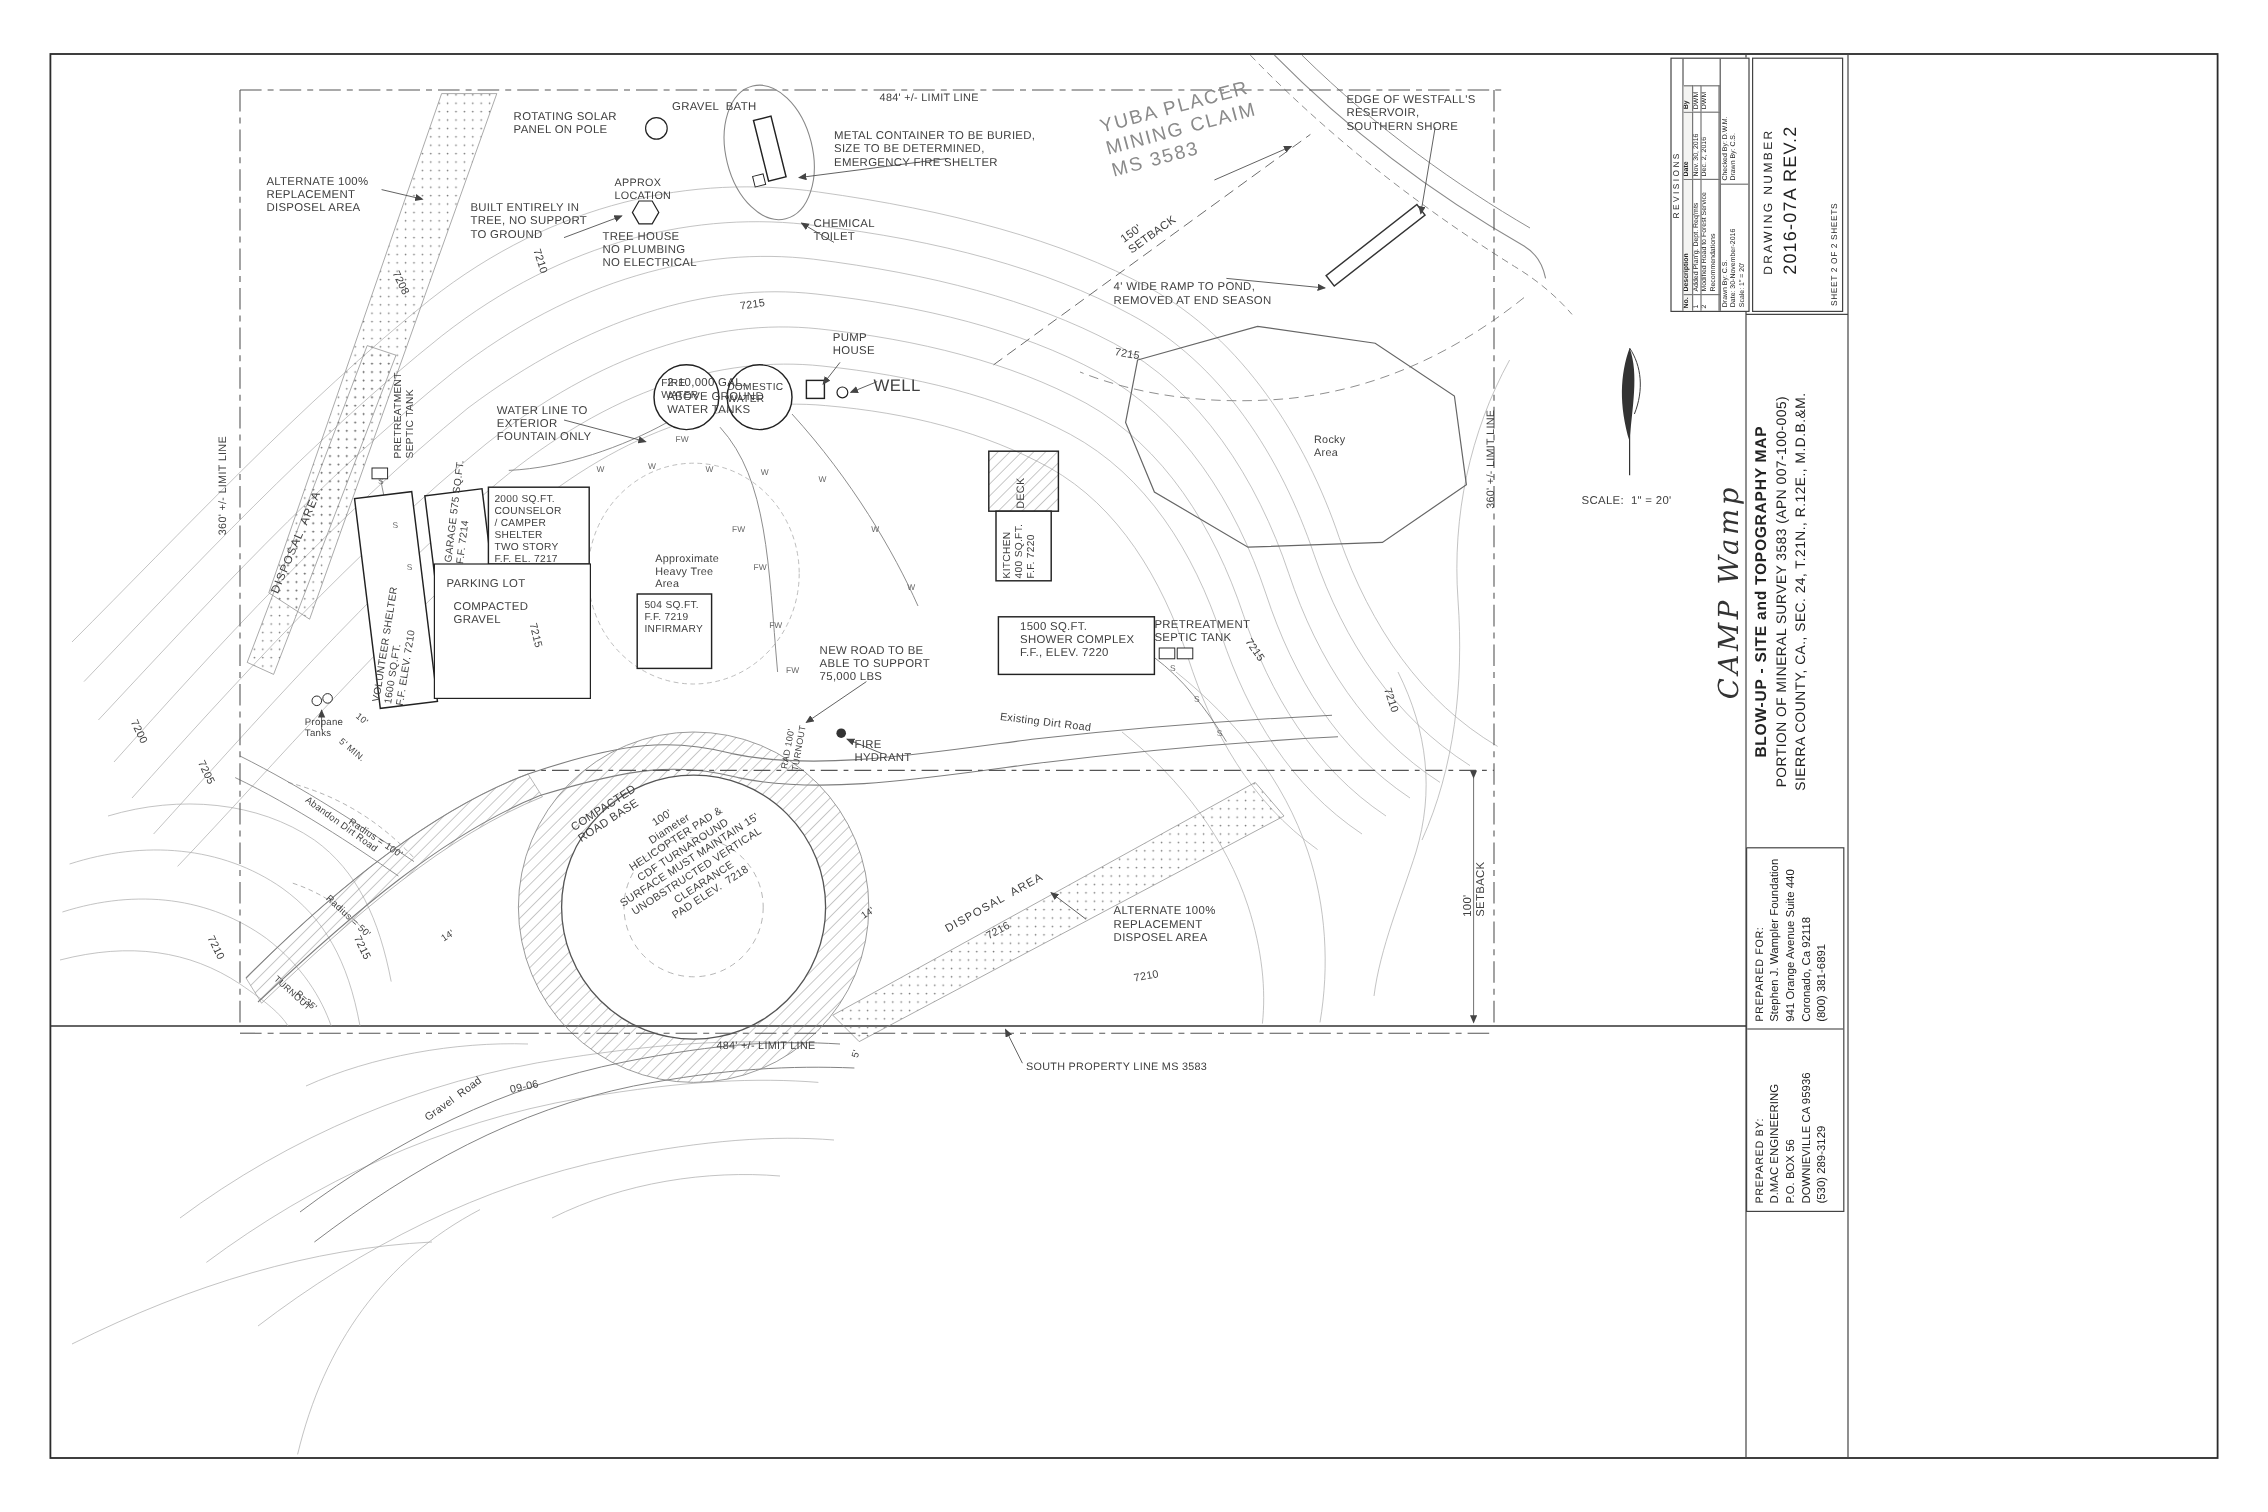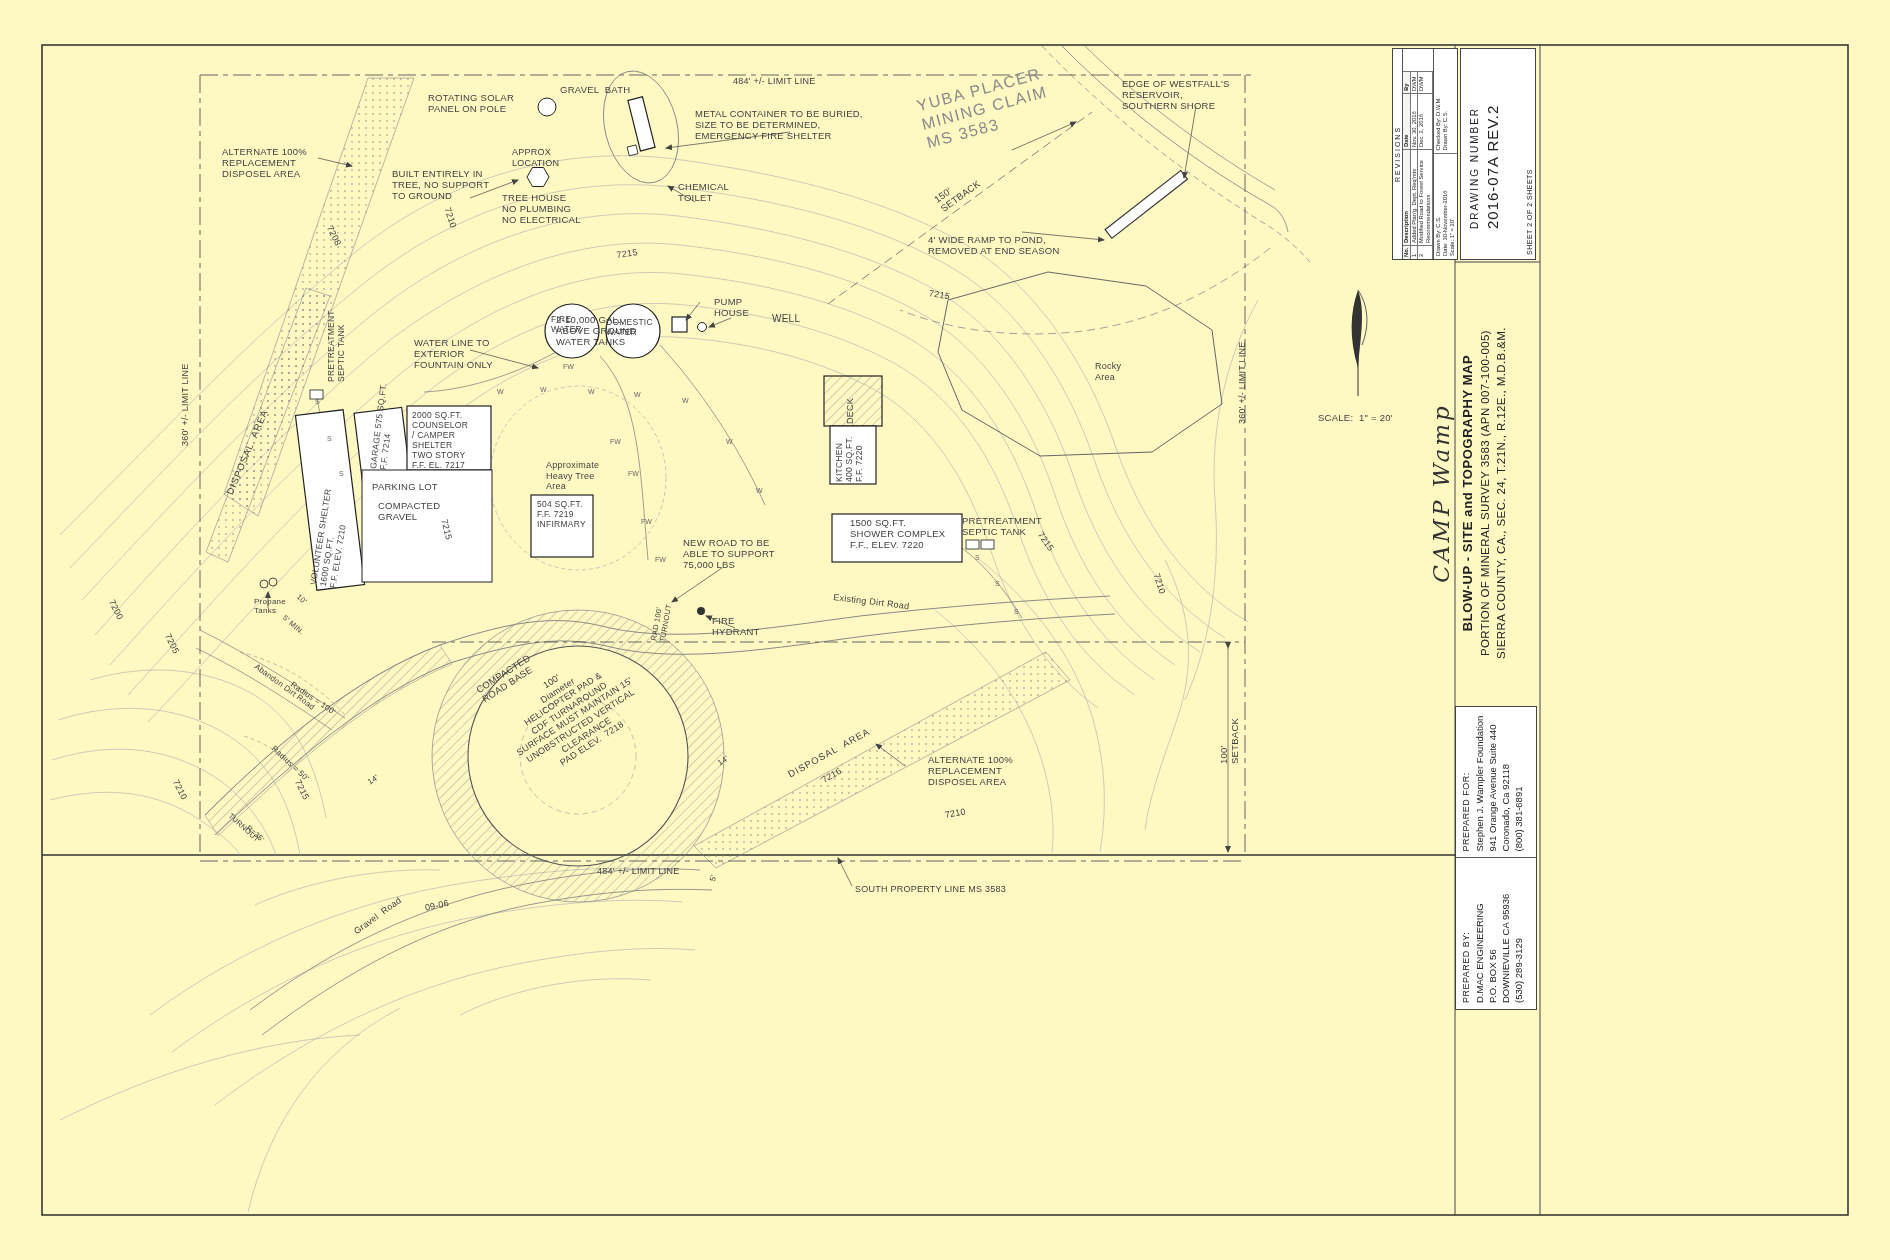--- a/index.html
+++ b/index.html
@@ -1,16 +1,16 @@
 <!DOCTYPE html>
 <html><head>
 <meta charset="utf-8">
 <style>
   html,body{margin:0;padding:0;background:#e8e8e6;}
-  #page{position:relative;width:1890px;height:1260px;background:#fef9c3;overflow:hidden;
+  #page{position:relative;width:1890px;height:1260px;background:#ffffff;overflow:hidden;
         font-family:"Liberation Sans",sans-serif;}
   svg{position:absolute;left:0;top:0;}
   #label-layer{position:absolute;left:0;top:0;width:100%;height:100%;pointer-events:none;}
   .map-label{position:absolute;color:#3f3f3f;line-height:1.18;white-space:pre;
              transform-origin:0 0;letter-spacing:.25px;}
   .flow-m{position:absolute;font-size:7px;color:#666;transform-origin:0 0;}
   .rot{position:absolute;transform:rotate(-90deg);transform-origin:0 0;color:#222;background:#fff;}
   
   .rev-box{border:1px solid #444;display:flex;flex-direction:column;box-sizing:border-box;}
   .rev-title{font-size:7px;text-align:center;border-bottom:1px solid #555;letter-spacing:2px;padding:1px 0;}
@@ -224,23 +224,23 @@
       <div class="map-label" style="left: 932px; top: 196px; font-size: 9.5px; transform: rotate(-36deg);">150'
 SETBACK</div>
       <div class="map-label" style="left: 928px; top: 222px; font-size: 9.5px; margin-top: 12px;">4' WIDE RAMP TO POND,
 REMOVED AT END SEASON</div>
       <div class="map-label" style="left: 452px; top: 206px; font-size: 9px; transform: rotate(72deg);">7210</div>
       <div class="map-label" style="left: 334px; top: 224px; font-size: 9px; transform: rotate(64deg);">7208</div>
       <div class="map-label" style="left: 616px; top: 250px; font-size: 9px; transform: rotate(-8deg);">7215</div>
       <div class="map-label" style="left: 556px; top: 266px; font-size: 9.5px; margin-top: 48px;">2-10,000 GAL.,
 ABOVE GROUND
 WATER TANKS</div>
-      <div class="map-label" style="left: 694px; top: 296px; font-size: 9.5px; margin-left: 20px;">PUMP
+      <div class="map-label" style="left: 694px; top: 276px; font-size: 9.5px;">PUMP
 HOUSE</div>
-      <div class="map-label" style="left: 728px; top: 313px; font-size: 10px; margin-left: 44px;">WELL</div>
+      <div class="map-label" style="left: 728px; top: 313px; font-size: 14px;">WELL</div>
       <div class="map-label" style="left: 551px; top: 314px; font-size: 8.5px;">FIRE
 WATER</div>
       <div class="map-label" style="left: 606px; top: 317px; font-size: 8.5px;">DOMESTIC
 WATER</div>
       <div class="map-label" style="left: 414px; top: 337px; font-size: 9.5px;">WATER LINE TO
 EXTERIOR
 FOUNTAIN ONLY</div>
       <div class="map-label" style="left: 930px; top: 288px; font-size: 9px; transform: rotate(10deg);">7215</div>
       <div class="map-label" style="left: 326px; top: 382px; font-size: 8.5px; transform: rotate(-90deg);">PRETREATMENT
 SEPTIC TANK</div>

